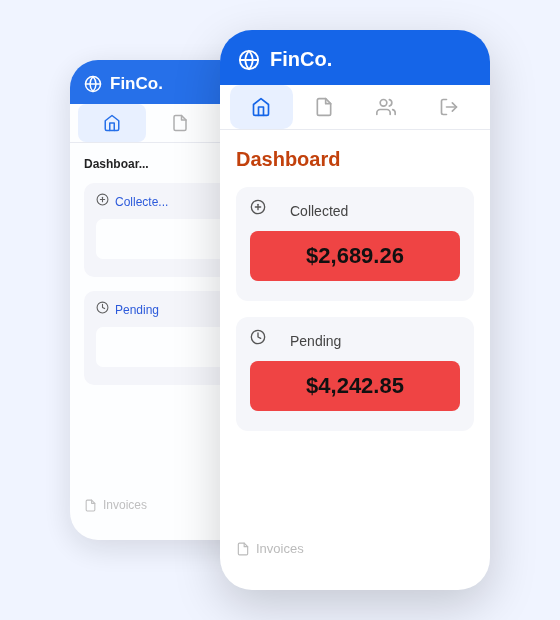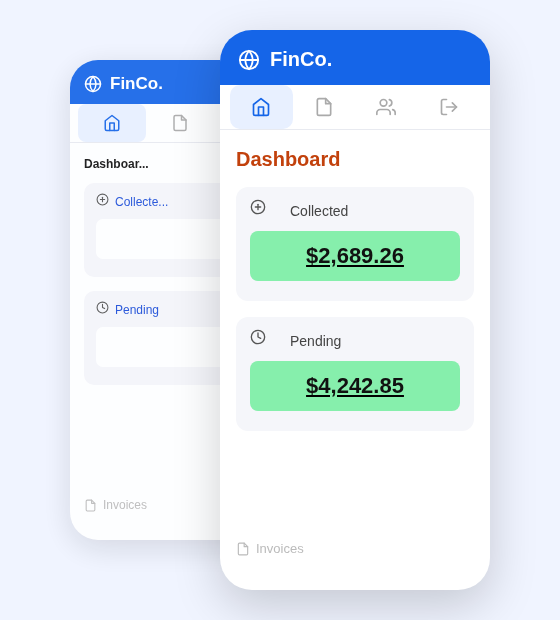--- a/index.html
+++ b/index.html
@@ -210,27 +210,26 @@
       color: #444;
       margin-bottom: 12px;
     }
 
     .phone-front .card-icon {
       font-size: 16px;
       color: #555;
     }
 
     .phone-front .card-value-area {
-      background: #86efac;
+      background: #ef4444;
       border-radius: 8px;
       height: 50px;
       display: flex;
       align-items: center;
       justify-content: center;
-      text-decoration: underline;
     }
 
     .phone-front .card-value {
       font-size: 22px;
       font-weight: 700;
       color: #111;
     }
 
     .phone-front .bottom-label {
       display: flex;

